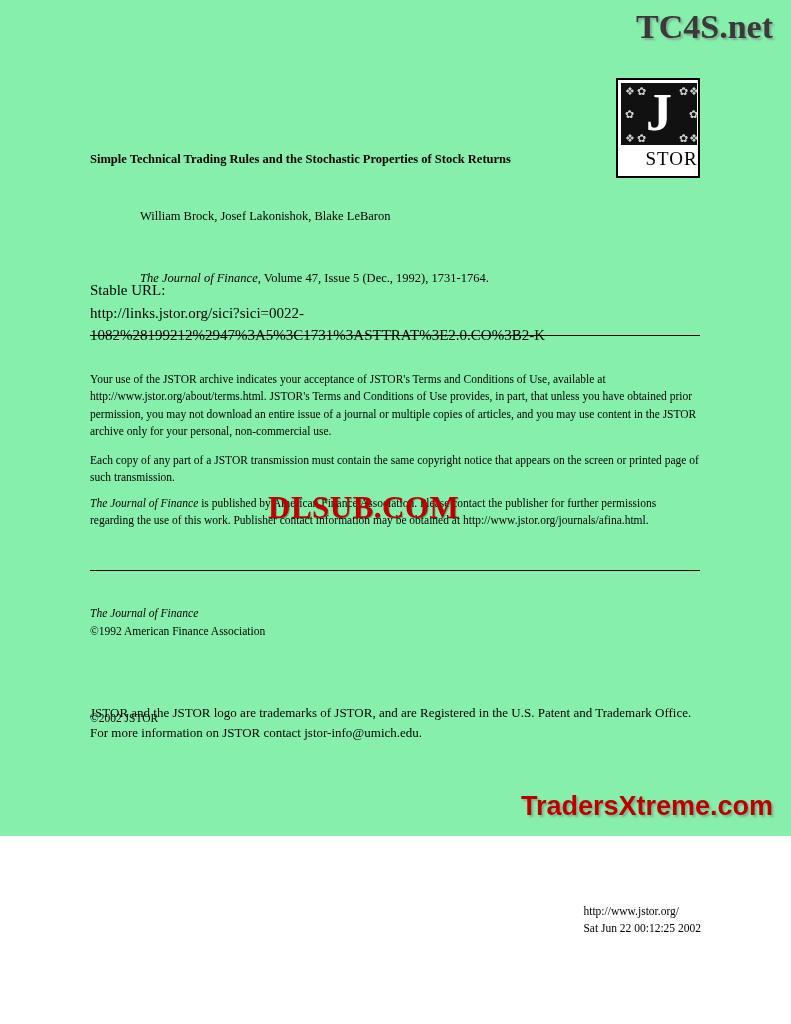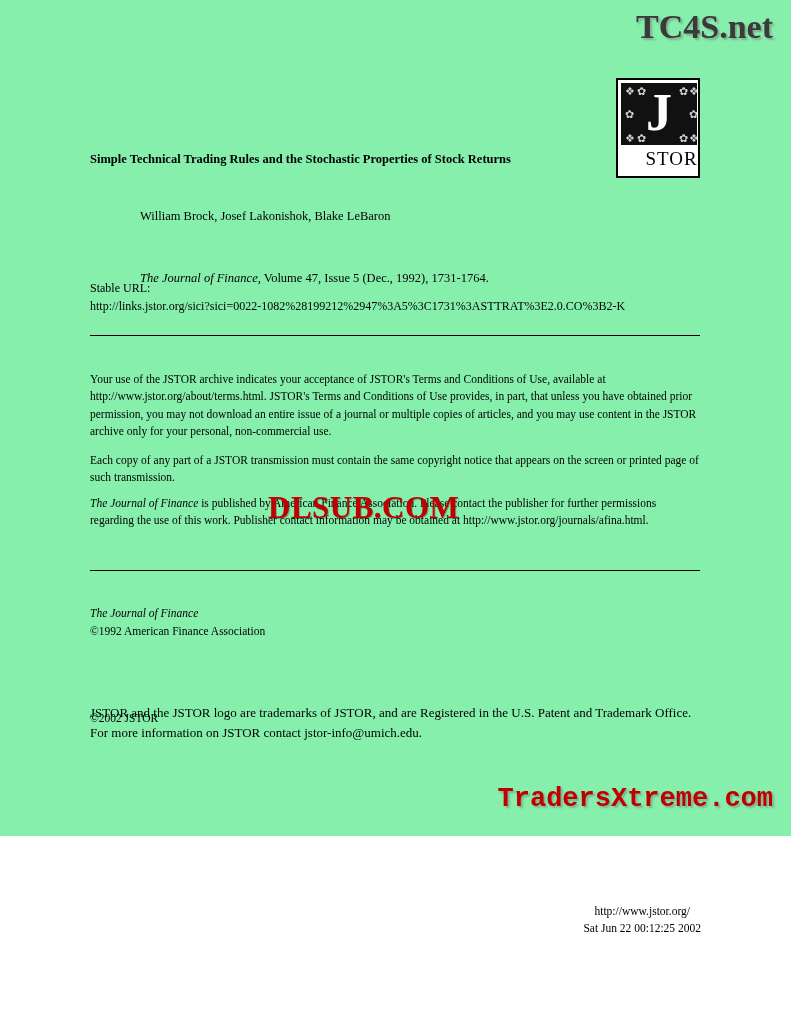--- a/index.html
+++ b/index.html
@@ -115,21 +115,21 @@
     line-height: 1.4;
     margin-top: 26px;
   }
   .citation .jname { font-style: italic; }
 
   .stable {
     position: absolute;
     left: 90px;
     top: 279px;
     width: 620px;
-    font-size: 12px;
+    font-size: 15px;
     line-height: 1.5;
   }
 
   .rule {
     position: absolute;
     left: 90px;
     width: 610px;
     height: 1px;
     background: #000;
   }
@@ -171,21 +171,21 @@
     position: absolute;
     left: 90px;
     top: 712px;
     font-size: 11.5px;
   }
 
   .bottom-right {
     position: absolute;
     right: 90px;
     top: 903px;
-    text-align: center;
+    text-align: left;
     font-size: 11.5px;
     line-height: 1.5;
   }
 
   
   .dlsub-watermark {
     position: absolute;
     left: 268px;
     top: 490px;
     font-family: "Liberation Serif", serif;
@@ -203,22 +203,22 @@
     left: -8px; top: -3px;
     right: -8px; bottom: -3px;
     background: rgba(255,255,255,0.55);
     z-index: -1;
   }
 
   
   .traders-watermark {
     position: absolute;
     right: 18px;
-    bottom: 22px;
-    font-family: Liberation Mono, monospace;
+    bottom: 14px;
+    font-family: Liberation Sans, sans-serif;
     font-weight: bold;
     font-size: 27px;
     color: #c00000;
     text-shadow: 2px 2px 2px rgba(120,120,120,0.5);
     white-space: nowrap;
   }
 </style>
 </head>
 <body>
 

